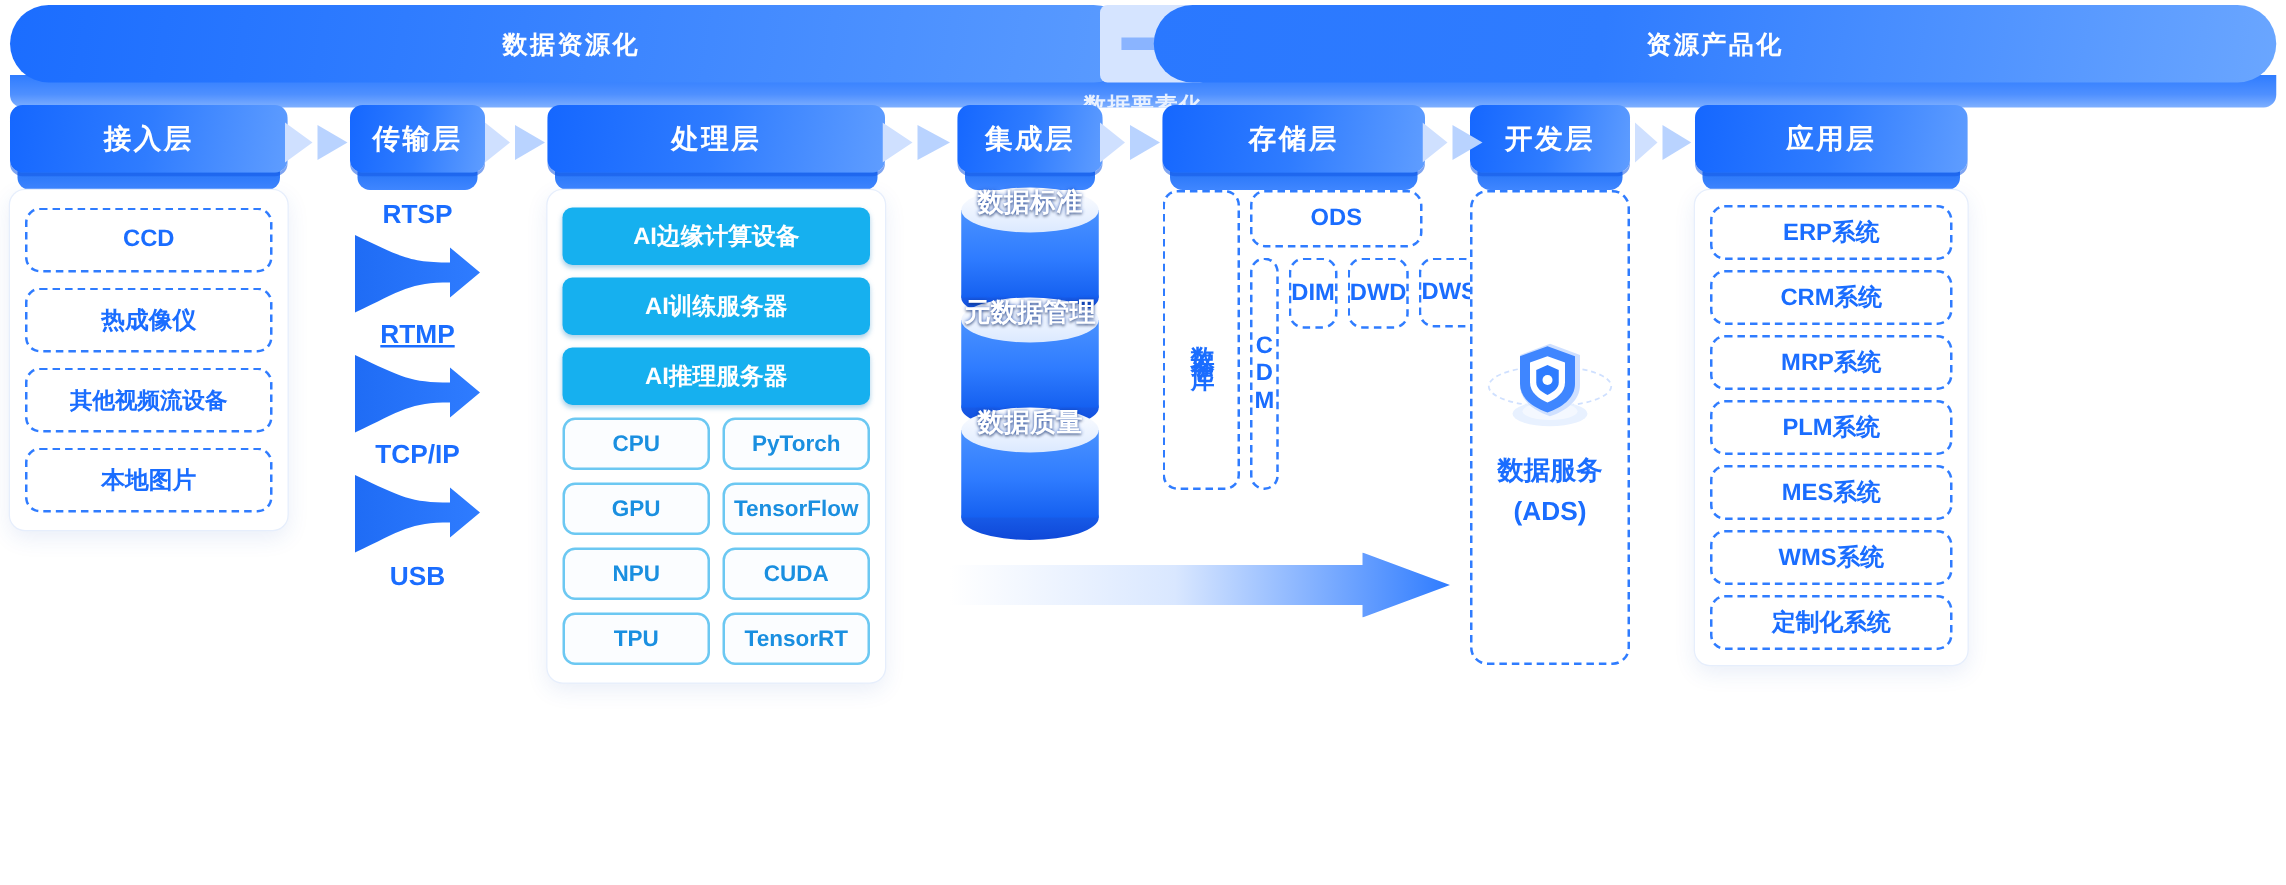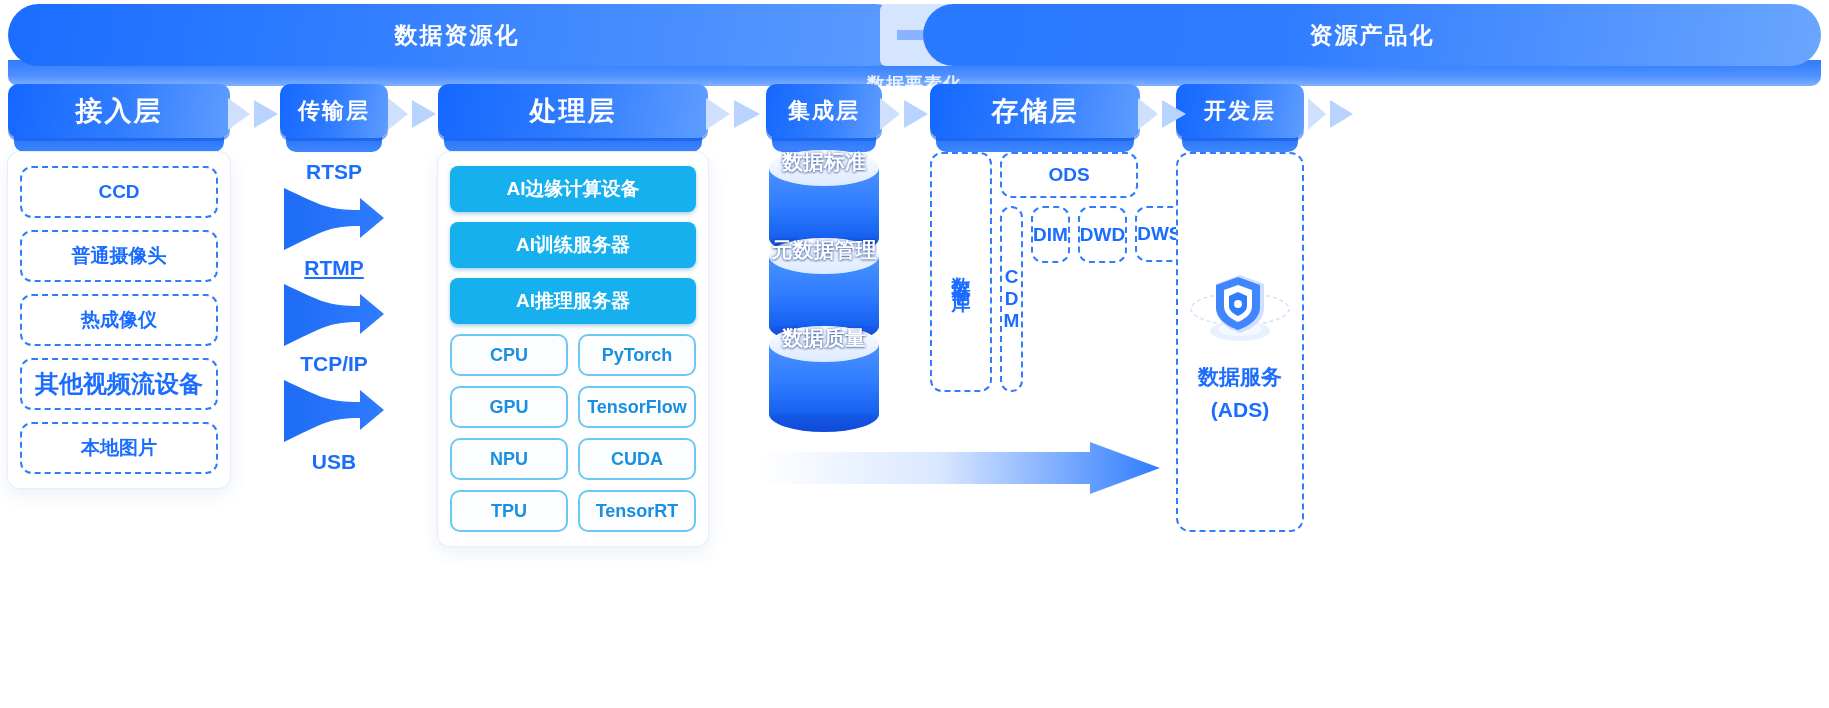--- a/index.html
+++ b/index.html
@@ -3,55 +3,55 @@
 <meta charset="utf-8">
 <style>
   *{margin:0;padding:0;box-sizing:border-box;}
   body{width:1829px;height:708px;background:#fff;font-family:"Liberation Sans","DejaVu Sans",sans-serif;overflow:hidden;position:relative;}
   #stage{position:relative;width:1829px;height:708px;}
 
   
   .banner-row{position:absolute;left:8px;top:4px;width:1813px;height:62px;}
   .banner{position:absolute;top:0;height:62px;border-radius:31px;
           display:flex;align-items:center;justify-content:center;
-          color:#fff;font-size:23px;font-weight:bold;letter-spacing:2px;}
+          color:#fff;font-size:20px;font-weight:bold;letter-spacing:2px;}
   .banner.left{left:0;width:898px;
       background:linear-gradient(100deg,#1b6dff 0%,#2f7cff 35%,#5a9bff 100%);}
   .banner.right{left:915px;width:898px;
       background:linear-gradient(100deg,#2a78ff 0%,#2f7cff 40%,#6aa6ff 100%);}
   .banner-connector{position:absolute;left:872px;top:0;width:86px;height:62px;
       background:#d5e4ff;border-radius:6px;display:flex;align-items:center;justify-content:center;}
   .banner-connector svg{display:block;}
 
   
   .subband{position:absolute;left:8px;top:60px;width:1813px;height:26px;
       background:linear-gradient(180deg,#2f7cff 0%,#4f90ff 60%,#7fb0ff 100%);
       border-radius:0 0 10px 10px;overflow:hidden;}
   .subband-txt{position:absolute;top:12px;width:100%;text-align:center;color:#ffffff;
       font-size:18px;font-weight:bold;opacity:.85;letter-spacing:1px;}
 
   
   .col{position:absolute;top:84px;}
   .head{height:54px;border-radius:10px;display:flex;align-items:center;justify-content:center;
-        color:#fff;font-size:27px;font-weight:bold;letter-spacing:2px;position:relative;z-index:3;
+        color:#fff;font-size:22px;font-weight:bold;letter-spacing:2px;position:relative;z-index:3;
         background:linear-gradient(100deg,#1567ff 0%,#2f7cff 50%,#5f9dff 100%);
         box-shadow:0 3px 0 rgba(20,90,230,.55);}
   .head.short{font-size:22px;}
   .head-shadow{position:absolute;left:6px;right:6px;top:46px;height:22px;border-radius:0 0 10px 10px;
         background:linear-gradient(180deg,#1f6ff5,#3f86ff);z-index:1;}
 
   .panel{margin-top:14px;background:#fff;border-radius:12px;
          box-shadow:0 0 0 1px #e6eefc, 0 6px 18px rgba(40,90,190,.10);
          padding:14px 12px;display:flex;flex-direction:column;gap:12px;position:relative;z-index:2;}
   .panel.plain{background:transparent;box-shadow:none;padding:0;}
 
   .dashbox{border:2px dashed #2f7cff;border-radius:12px;background:#fff;
      display:flex;align-items:center;justify-content:center;color:#1a6dff;
      font-size:19px;font-weight:bold;height:52px;text-align:center;}
-  .dashbox.small{font-size:24px;}
+  .dashbox.small{font-size:18px;}
 
   
   .chev{position:absolute;z-index:4;}
 
   
   .proto{color:#1a6dff;font-size:21px;font-weight:bold;text-align:center;}
   .tarrow{display:block;margin:0 auto;}
 
   
   .cyanbox{background:#16b0ef;border-radius:8px;height:46px;display:flex;align-items:center;
@@ -103,21 +103,20 @@
       </svg>
     </div>
     <div class="banner right">资源产品化</div>
   </div>
 
   <div class="col" style="left:8px;width:222px;">
     <div class="head-shadow"></div>
     <div class="head">接入层</div>
     <div class="panel">
       <div class="dashbox">CCD</div>
-      <div class="dashbox">普通摄像头</div>
       <div class="dashbox">热成像仪</div>
       <div class="dashbox small">其他视频流设备</div>
       <div class="dashbox">本地图片</div>
     </div>
   </div>
 
   <svg class="chev" style="left:228px;top:92px;" width="54" height="44" viewBox="0 0 54 44">
     <path d="M0 6 L22 22 L0 38 Z" fill="#cfe0ff"></path>
       <path d="M26 8 L50 22 L26 36 Z" fill="#b9d3ff"></path>
   </svg>
@@ -259,20 +258,33 @@
         <div class="devlabel">(ADS)</div>
       </div>
     </div>
   </div>
 
   <svg class="chev" style="left:1308px;top:92px;" width="48" height="44" viewBox="0 0 48 44">
     <path d="M0 6 L18 22 L0 38 Z" fill="#cfe0ff"></path>
       <path d="M22 8 L45 22 L22 36 Z" fill="#b9d3ff"></path>
   </svg>
 
+  <div class="col" style="left:1356px;width:218px;">
+    <div class="head-shadow"></div>
+    <div class="head">应用层</div>
+    <div class="panel" style="gap:8px;padding:12px;">
+      <div class="dashbox" style="height:44px;">ERP系统</div>
+      <div class="dashbox" style="height:44px;">CRM系统</div>
+      <div class="dashbox" style="height:44px;">MRP系统</div>
+      <div class="dashbox" style="height:44px;">PLM系统</div>
+      <div class="dashbox" style="height:44px;">MES系统</div>
+      <div class="dashbox" style="height:44px;">WMS系统</div>
+      <div class="dashbox" style="height:44px;">定制化系统</div>
+    </div>
+  </div>
 
   <svg class="bigarrow" viewBox="0 0 400 52">
     <defs>
         <linearGradient id="bg1" x1="0" y1="0" x2="1" y2="0">
       <stop offset="0" stop-color="#ffffff"></stop>
           <stop offset="0.45" stop-color="#d9e7ff"></stop>
       <stop offset="1" stop-color="#2f7cff"></stop>
         </linearGradient>
       </defs>
     <path d="M0 10 H330 V0 L400 26 L330 52 V42 H0 Z" fill="url(#bg1)"></path>

